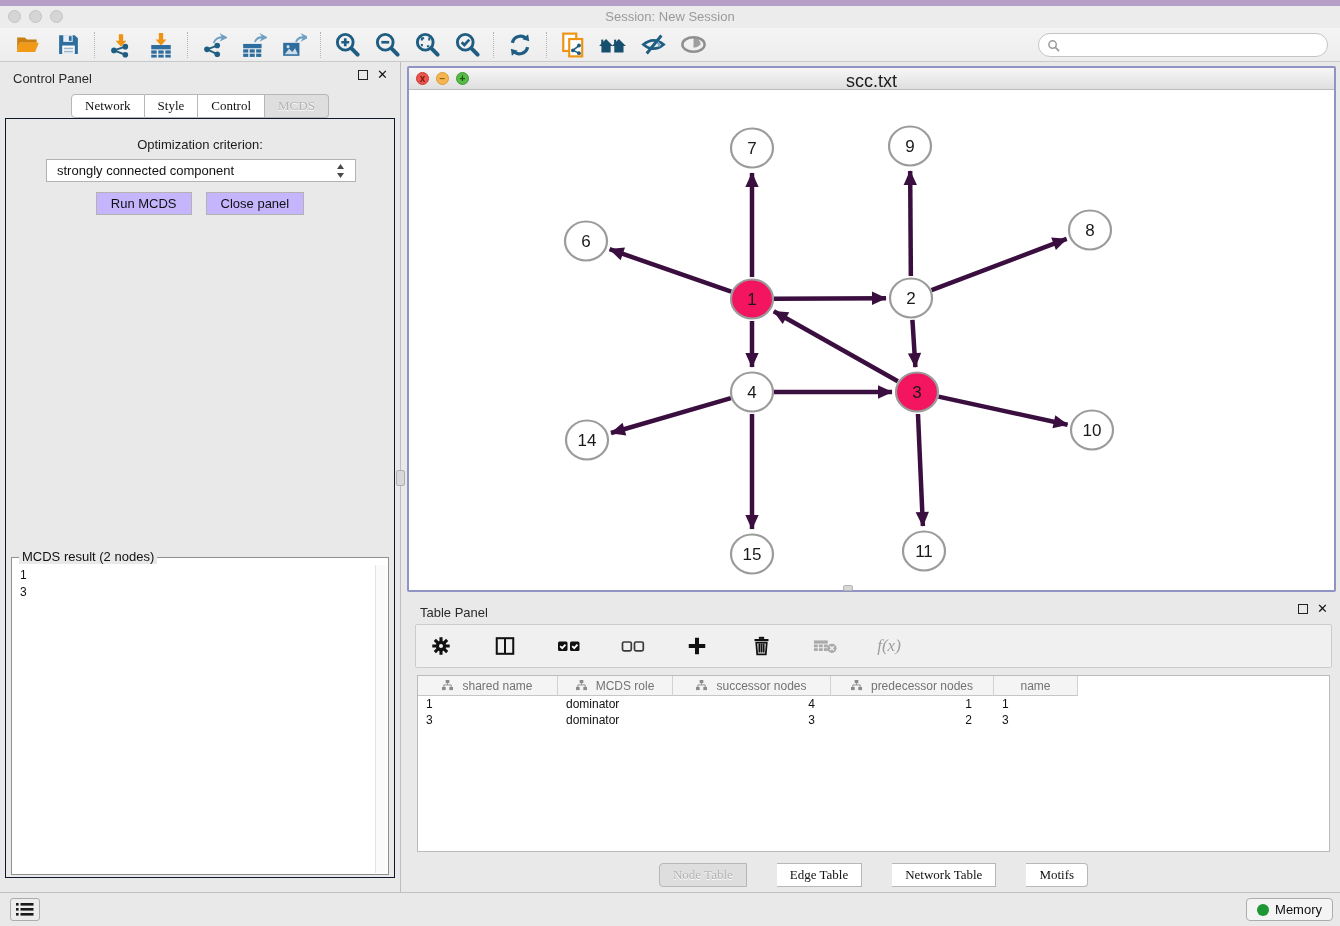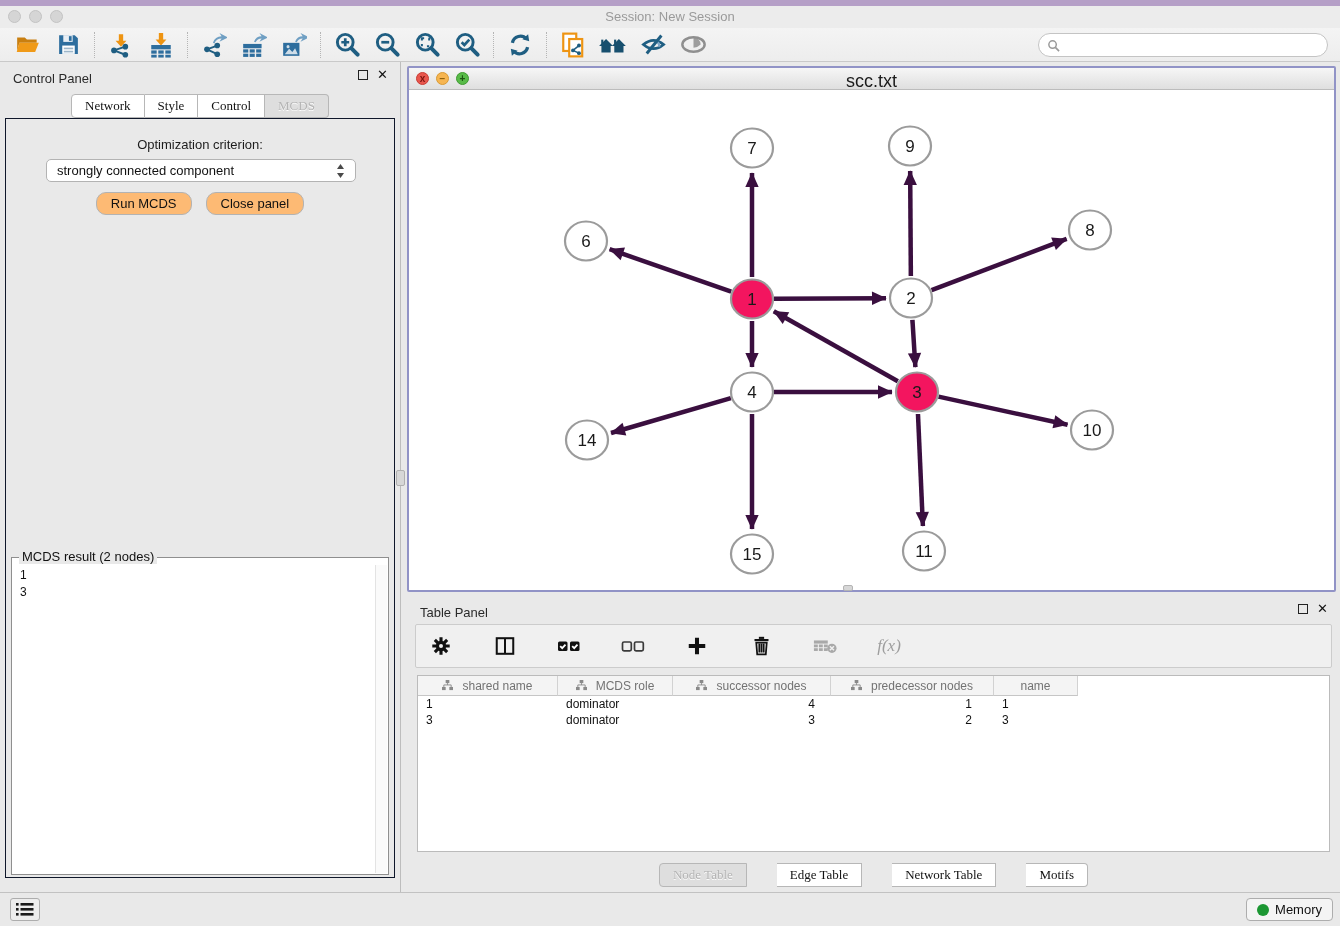--- a/index.html
+++ b/index.html
@@ -30,24 +30,24 @@
   .close-btn { font-size:13px; font-weight:bold; color:#111; line-height:10px; }
 
   .ctl-tabs { position:absolute; left:0; top:32px; width:100%; display:flex; justify-content:center; }
   .tab { font-size:13px; padding:3px 13px; background:#fff; border:1px solid #b7b7b7; border-left:none; color:#111;font-family:Liberation Serif, serif; }
   .tab:first-child { border-left:1px solid #b7b7b7; border-radius:4px 0 0 4px; }
   .tab:last-child { border-radius:0 4px 4px 0; }
   .tab.active { background:#dedede; color:#b4b4b4; text-shadow:0 1px 0 #fff; }
 
   .ctl-body { position:absolute; left:5px; top:56px; width:390px; height:760px; border:1px solid #0f172a; background:#e9e9e9; }
   .opt-label { position:absolute; left:0; top:18px; width:100%; text-align:center; font-size:13px; color:#1c1c1c; }
-  .opt-select { position:absolute; left:40px; top:40px; width:310px; height:23px; background:#fff; border:1px solid #b3b3b3; border-radius:5px; font-size:13px; color:#111; display:flex; align-items:center; padding:0 10px; }
+  .opt-select { position:absolute; left:40px; top:40px; width:310px; height:23px; background:#fff; border:1px solid #b3b3b3; border-radius:0; font-size:13px; color:#111; display:flex; align-items:center; padding:0 10px; }
   .opt-select .stepper { margin-left:auto; }
   .btn-row { position:absolute; left:0; top:73px; width:100%; display:flex; justify-content:center; gap:14px; }
-  .mac-btn { background:#fdba74; border:1px solid #b3b3b3; border-radius:10px; font-size:13px; color:#111; padding:3px 14px; min-width:93px; text-align:center; }
+  .mac-btn { background:#c4b5fd; border:1px solid #b3b3b3; border-radius:0; font-size:13px; color:#111; padding:3px 14px; min-width:93px; text-align:center; }
 
   .result-box { position:absolute; left:5px; top:438px; width:378px; height:318px; border:1px solid #8f8f8f; background:#fff; }
   .result-legend { position:absolute; left:7px; top:-9px; background:#e9e9e9; padding:0 3px; font-size:13px; color:#111; }
   .result-text { position:absolute; left:1px; top:7px; right:13px; bottom:1px; background:#fff; font-size:12px; color:#111; padding:2px 0 0 7px; line-height:17px; }
   .result-scroll { position:absolute; right:1px; top:7px; width:12px; bottom:1px; background:#fafafa; border-left:1px solid #e3e3e3; }
 
   .v-splitter { position:absolute; left:400px; top:62px; width:7px; height:830px; background:#e9e9e9; border-left:1px solid #bdbdbd; }
   .v-grip { position:absolute; left:-5px; top:408px; width:9px; height:16px; background:#d7d7d7; border:1px solid #b0b0b0; border-radius:2px; }
 
   

